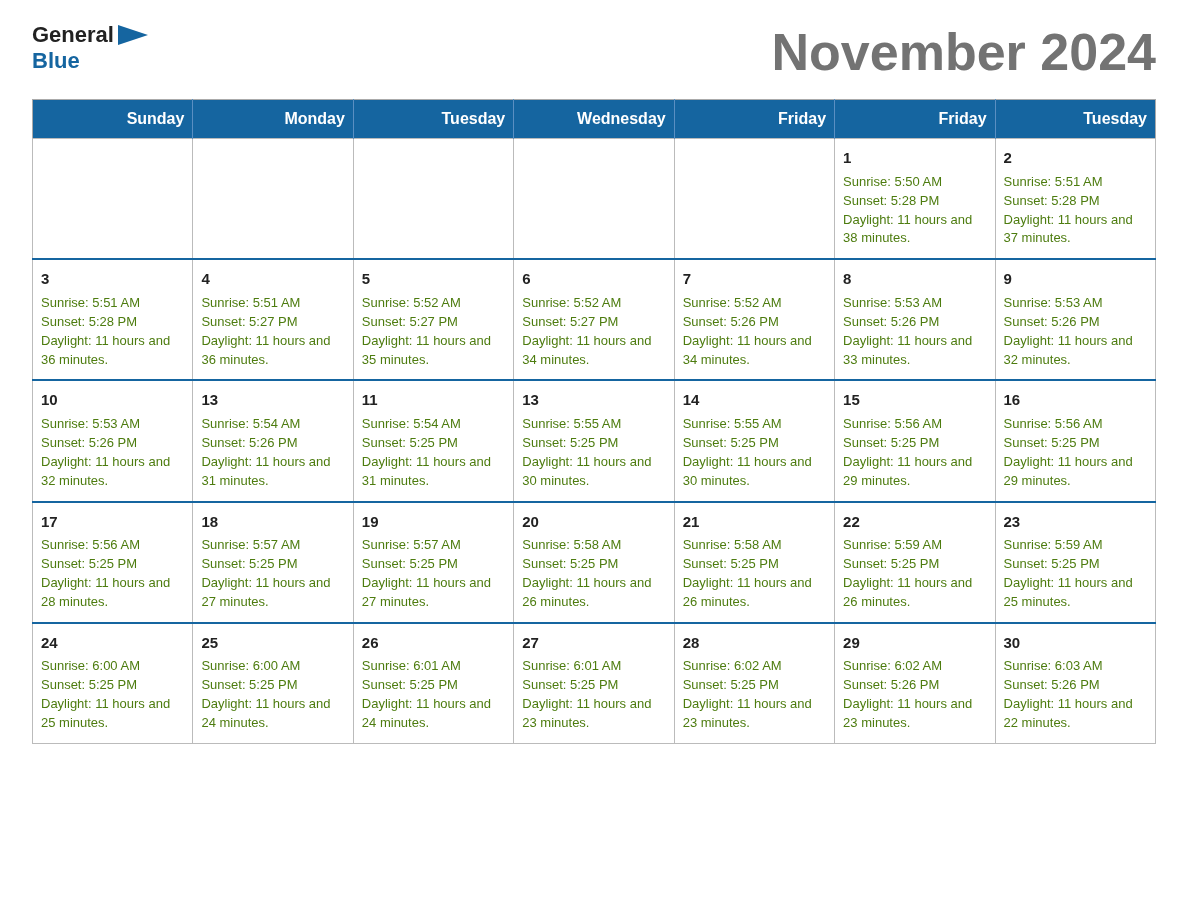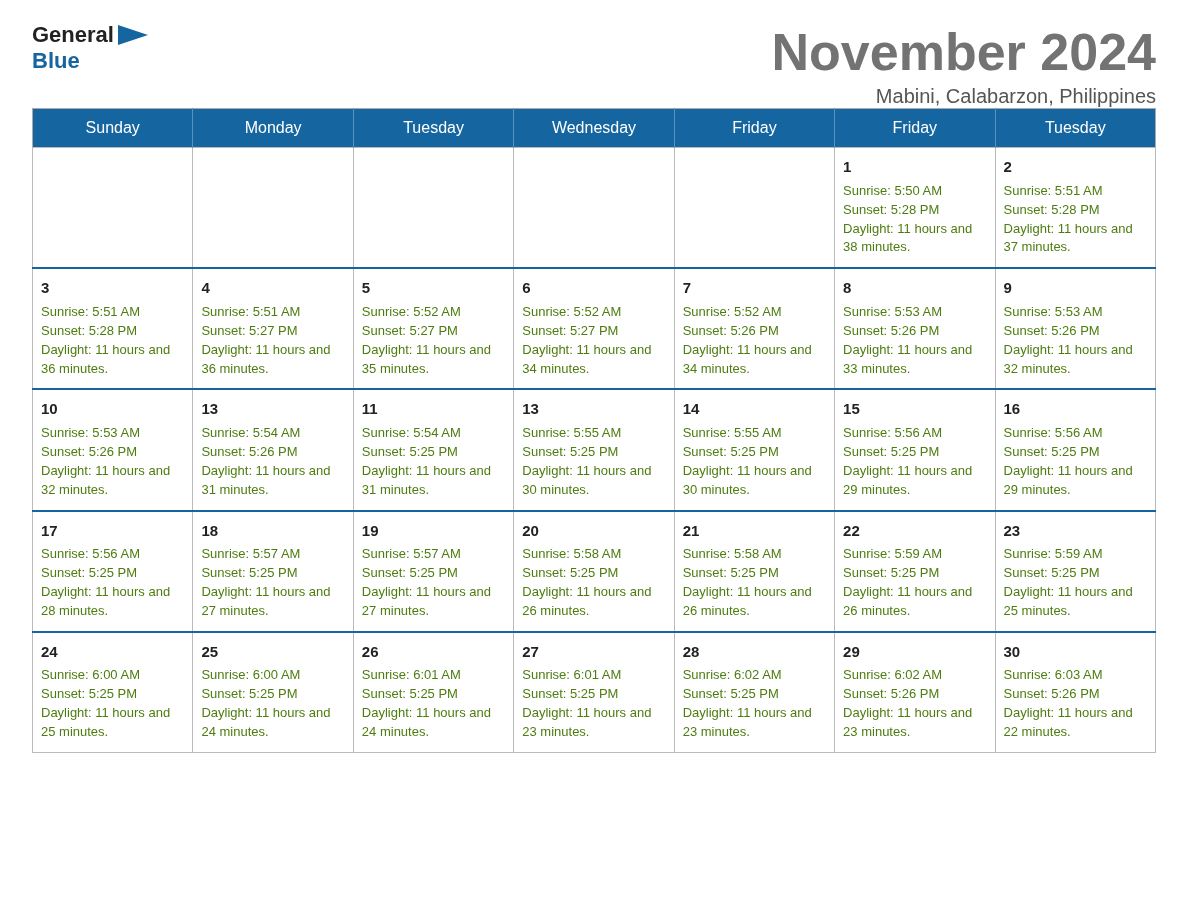--- a/index.html
+++ b/index.html
@@ -8,20 +8,21 @@
       background: #fff;
       color: #222;
       padding: 24px 32px;
       width: 1188px;
       min-height: 918px;
     }
     .header-row {
       display: flex;
       align-items: flex-start;
       justify-content: space-between;
+      margin-bottom: 18px;
     }
     .logo-area {
       display: flex;
       flex-direction: column;
       align-items: flex-start;
     }
     .logo-text {
       font-size: 22px;
       font-weight: bold;
       color: #222;
@@ -54,23 +55,23 @@
     }
     .calendar-table {
       width: 100%;
       border-collapse: collapse;
       border: 1px solid #aaa;
     }
     .calendar-table th {
       background: #1565a0;
       color: #fff;
       font-size: 16px;
-      font-weight: normal;
+      font-weight: bold;
       padding: 10px 8px;
-      text-align: center;
+      text-align: right;
       border-right: 1px solid #5a8fc2;
     }
     .calendar-table th:last-child { border-right: none; }
     .calendar-table td {
       vertical-align: top;
       border: 1px solid #bbb;
       padding: 8px 8px 10px 8px;
       width: calc(100% / 7);
       font-size: 13px;
       line-height: 1.45;
@@ -106,21 +107,20 @@
     <div class="logo-text">
       <span class="logo-general">General</span>
       <svg width="30" height="20" viewBox="0 0 30 20" style="vertical-align:middle;margin:0 2px;">
         <polygon points="0,0 30,10 0,20" fill="#1565a0"></polygon>
       </svg>
     </div>
     <span class="logo-blue">Blue</span>
   </div>
   <div class="title-area">
     <div class="month-title">November 2024</div>
-    <div class="location-title">Mabini, Calabarzon, Philippines</div>
   </div>
 </div>
 
 <table class="calendar-table">
   <thead>
     <tr>
     <th>Sunday</th>
         <th>Monday</th>
         <th>Tuesday</th>
         <th>Wednesday</th>

